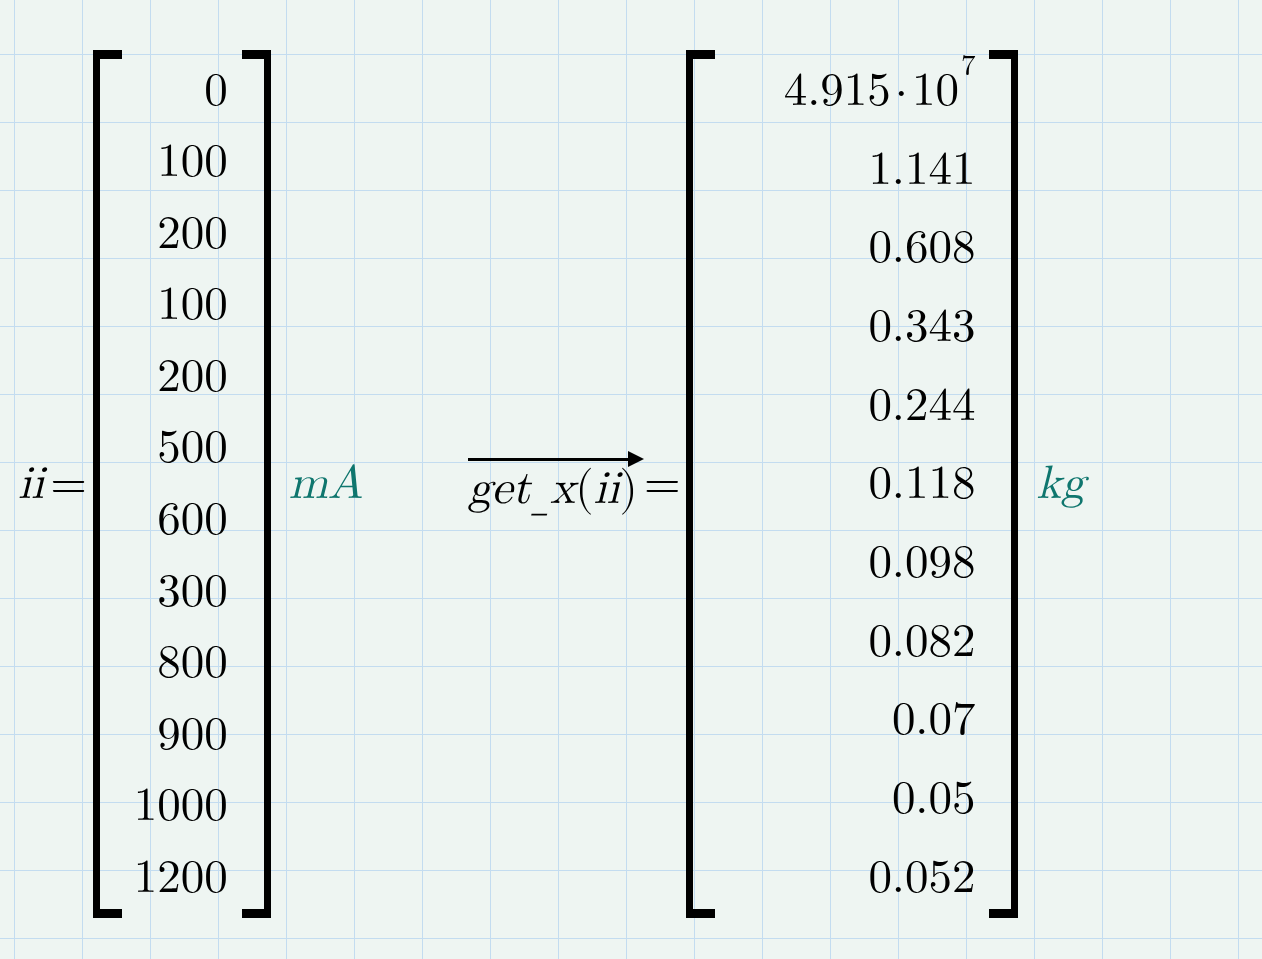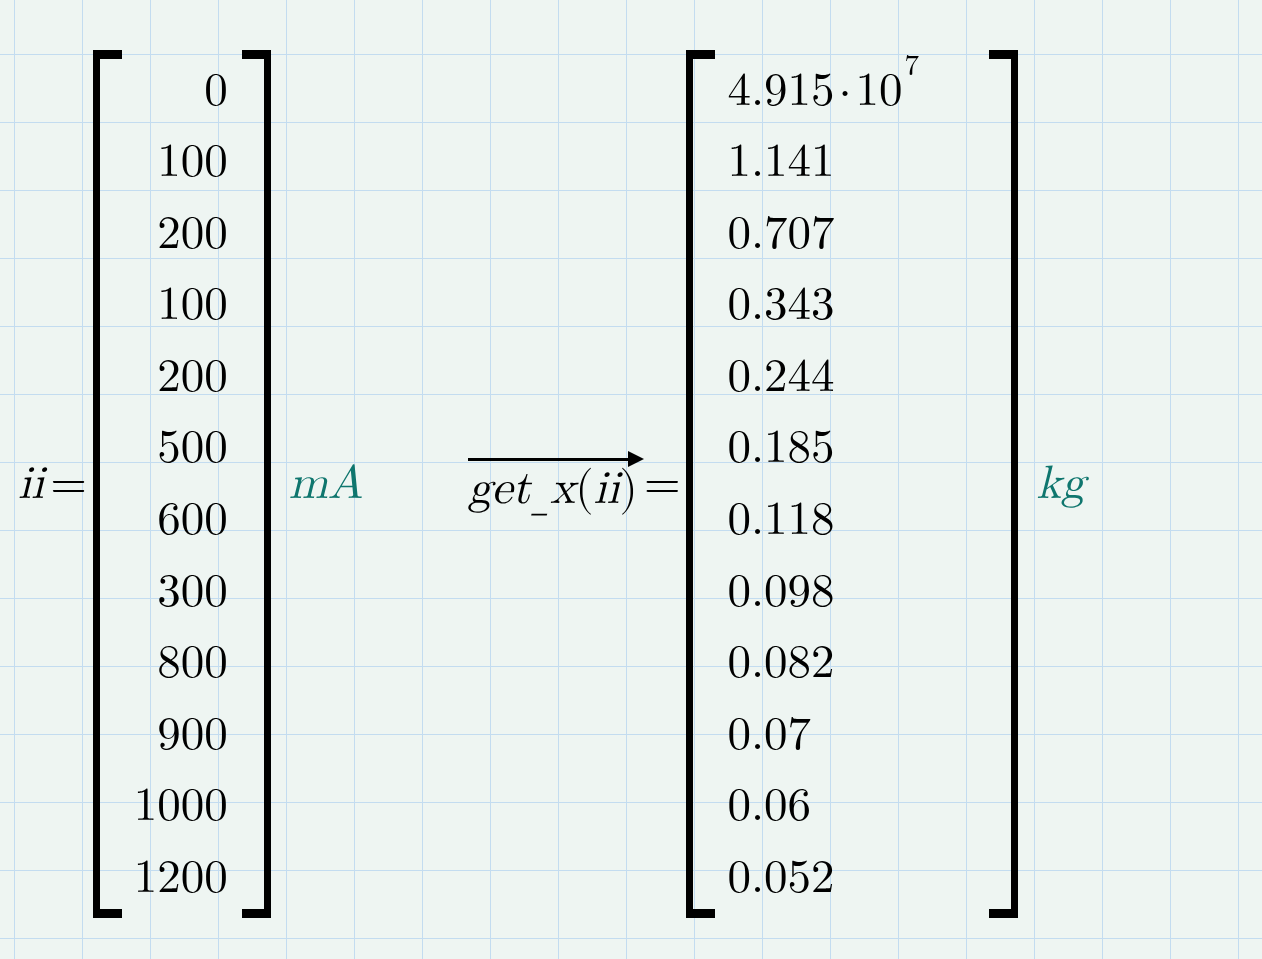--- a/index.html
+++ b/index.html
@@ -77,21 +77,21 @@
     padding: 8px 6px;
     box-sizing: border-box;
   }
   .cell {
     line-height: 1.05;
     height: 65px;
     display: flex;
     align-items: center;
   }
   .ralign .cell { justify-content: flex-end; }
-  .lalign .cell { justify-content: flex-start; }
+  .lalign .cell { justify-content: flex-end; }
 
   .size-main { font-size: 47px; }
 
   .sup {
     font-size: 0.62em;
     position: relative;
     top: -0.78em;
     margin-left: 2px;
   }
   .dot { padding: 0 4px; }
@@ -179,29 +179,28 @@
     <span class="vec" style="height:868px;">
       <span class="bracket left"></span>
       <span id="col-gx" class="col lalign" style="min-width:260px;">
           <div class="cell">
             <span>4.915</span>
             <span class="dot">⋅</span>
             <span>10</span>
             <span class="sup">7</span>
           </div>
           <div class="cell">1.141</div>
-          <div class="cell">0.707</div>
+          <div class="cell">0.608</div>
           <div class="cell">0.343</div>
           <div class="cell">0.244</div>
-          <div class="cell">0.185</div>
           <div class="cell">0.118</div>
           <div class="cell">0.098</div>
           <div class="cell">0.082</div>
           <div class="cell">0.07</div>
-          <div class="cell">0.06</div>
+          <div class="cell">0.05</div>
           <div class="cell">0.052</div>
         </span>
       <span class="bracket right"></span>
     </span>
 
     <span style="width:18px;"></span>
     <span class="unit">kg</span>
   </div>
 
 </div>

